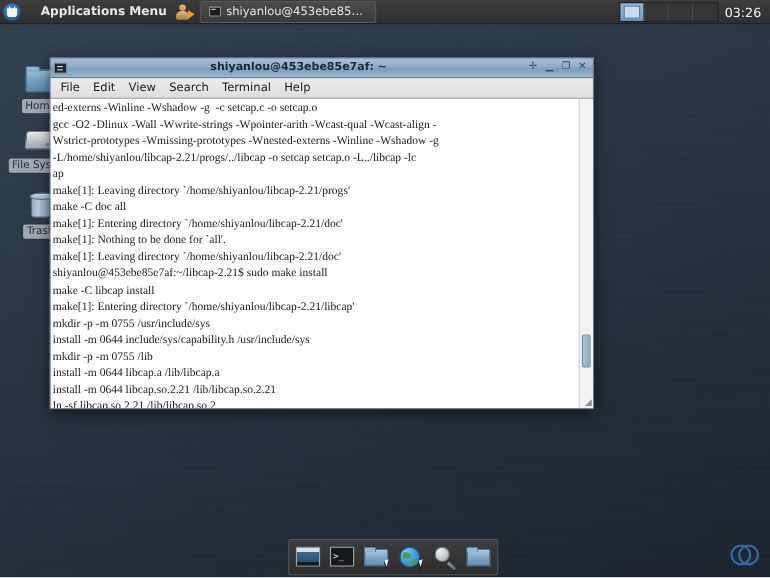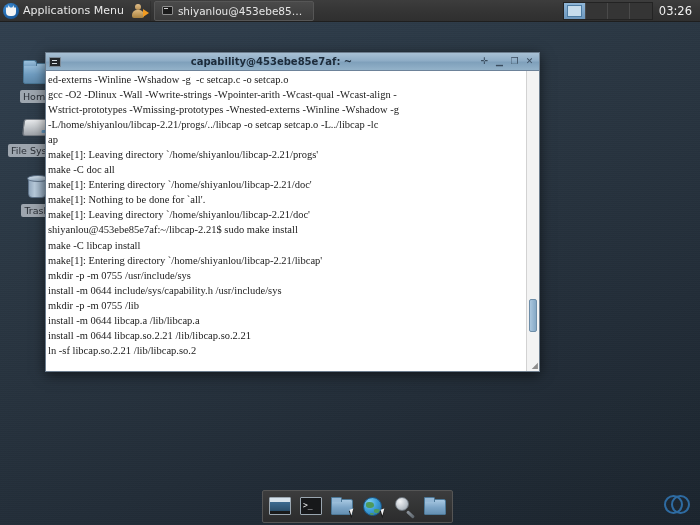--- a/index.html
+++ b/index.html
@@ -35,22 +35,23 @@
     display: flex;
     align-items: center;
     z-index: 50;
   }
 
   .app-menu {
     display: flex;
     align-items: center;
     height: 22px;
     padding: 0 6px 0 3px;
-    gap: 4px;
+    gap: 18px;
     cursor: default;
+    font-weight: bold;
   }
 
   .mouse-logo {
     width: 16px; height: 16px;
     border-radius: 50%;
     background: radial-gradient(circle at 35% 30%, #3f8fd8, #1b5c9e 70%, #16457a);
     position: relative;
     flex: 0 0 auto;
   }
   .mouse-logo::before {
@@ -587,29 +588,37 @@
     <span class="di-glyph">
       <span class="icon-trash"></span>
     </span>
     <span class="di-label">Trash</span>
   </div>
 
   <div id="terminal-window">
 
     <div class="titlebar">
       <span class="tb-icon"></span>
-      <span class="tb-title">capability@453ebe85e7af: ~</span>
+      <span class="tb-title">shiyanlou@453ebe85e7af: ~</span>
       <span class="tb-buttons">
         <span class="tb-btn">✛</span>
         <span class="tb-btn">▁</span>
         <span class="tb-btn">❐</span>
         <span class="tb-btn">✕</span>
       </span>
     </div>
 
+    <div class="menubar">
+      <span class="menu-item">File</span>
+      <span class="menu-item">Edit</span>
+      <span class="menu-item">View</span>
+      <span class="menu-item">Search</span>
+      <span class="menu-item">Terminal</span>
+      <span class="menu-item">Help</span>
+    </div>
 
     <div class="term-body">
       <div class="term-text" id="term-text"><div class="term-line">ed-externs -Winline -Wshadow -g  -c setcap.c -o setcap.o</div><div class="term-line">gcc -O2 -Dlinux -Wall -Wwrite-strings -Wpointer-arith -Wcast-qual -Wcast-align -</div><div class="term-line">Wstrict-prototypes -Wmissing-prototypes -Wnested-externs -Winline -Wshadow -g</div><div class="term-line">-L/home/shiyanlou/libcap-2.21/progs/../libcap -o setcap setcap.o -L../libcap -lc</div><div class="term-line">ap</div><div class="term-line">make[1]: Leaving directory `/home/shiyanlou/libcap-2.21/progs'</div><div class="term-line">make -C doc all</div><div class="term-line">make[1]: Entering directory `/home/shiyanlou/libcap-2.21/doc'</div><div class="term-line">make[1]: Nothing to be done for `all'.</div><div class="term-line">make[1]: Leaving directory `/home/shiyanlou/libcap-2.21/doc'</div><div class="term-line">shiyanlou@453ebe85e7af:~/libcap-2.21$ sudo make install</div><div class="term-line">make -C libcap install</div><div class="term-line">make[1]: Entering directory `/home/shiyanlou/libcap-2.21/libcap'</div><div class="term-line">mkdir -p -m 0755 /usr/include/sys</div><div class="term-line">install -m 0644 include/sys/capability.h /usr/include/sys</div><div class="term-line">mkdir -p -m 0755 /lib</div><div class="term-line">install -m 0644 libcap.a /lib/libcap.a</div><div class="term-line">install -m 0644 libcap.so.2.21 /lib/libcap.so.2.21</div><div class="term-line">ln -sf libcap.so.2.21 /lib/libcap.so.2</div></div>
       <div class="scrollbar">
         <div class="sb-thumb"></div>
         <div class="sb-grip">◢</div>
       </div>
     </div>
   </div>
 

